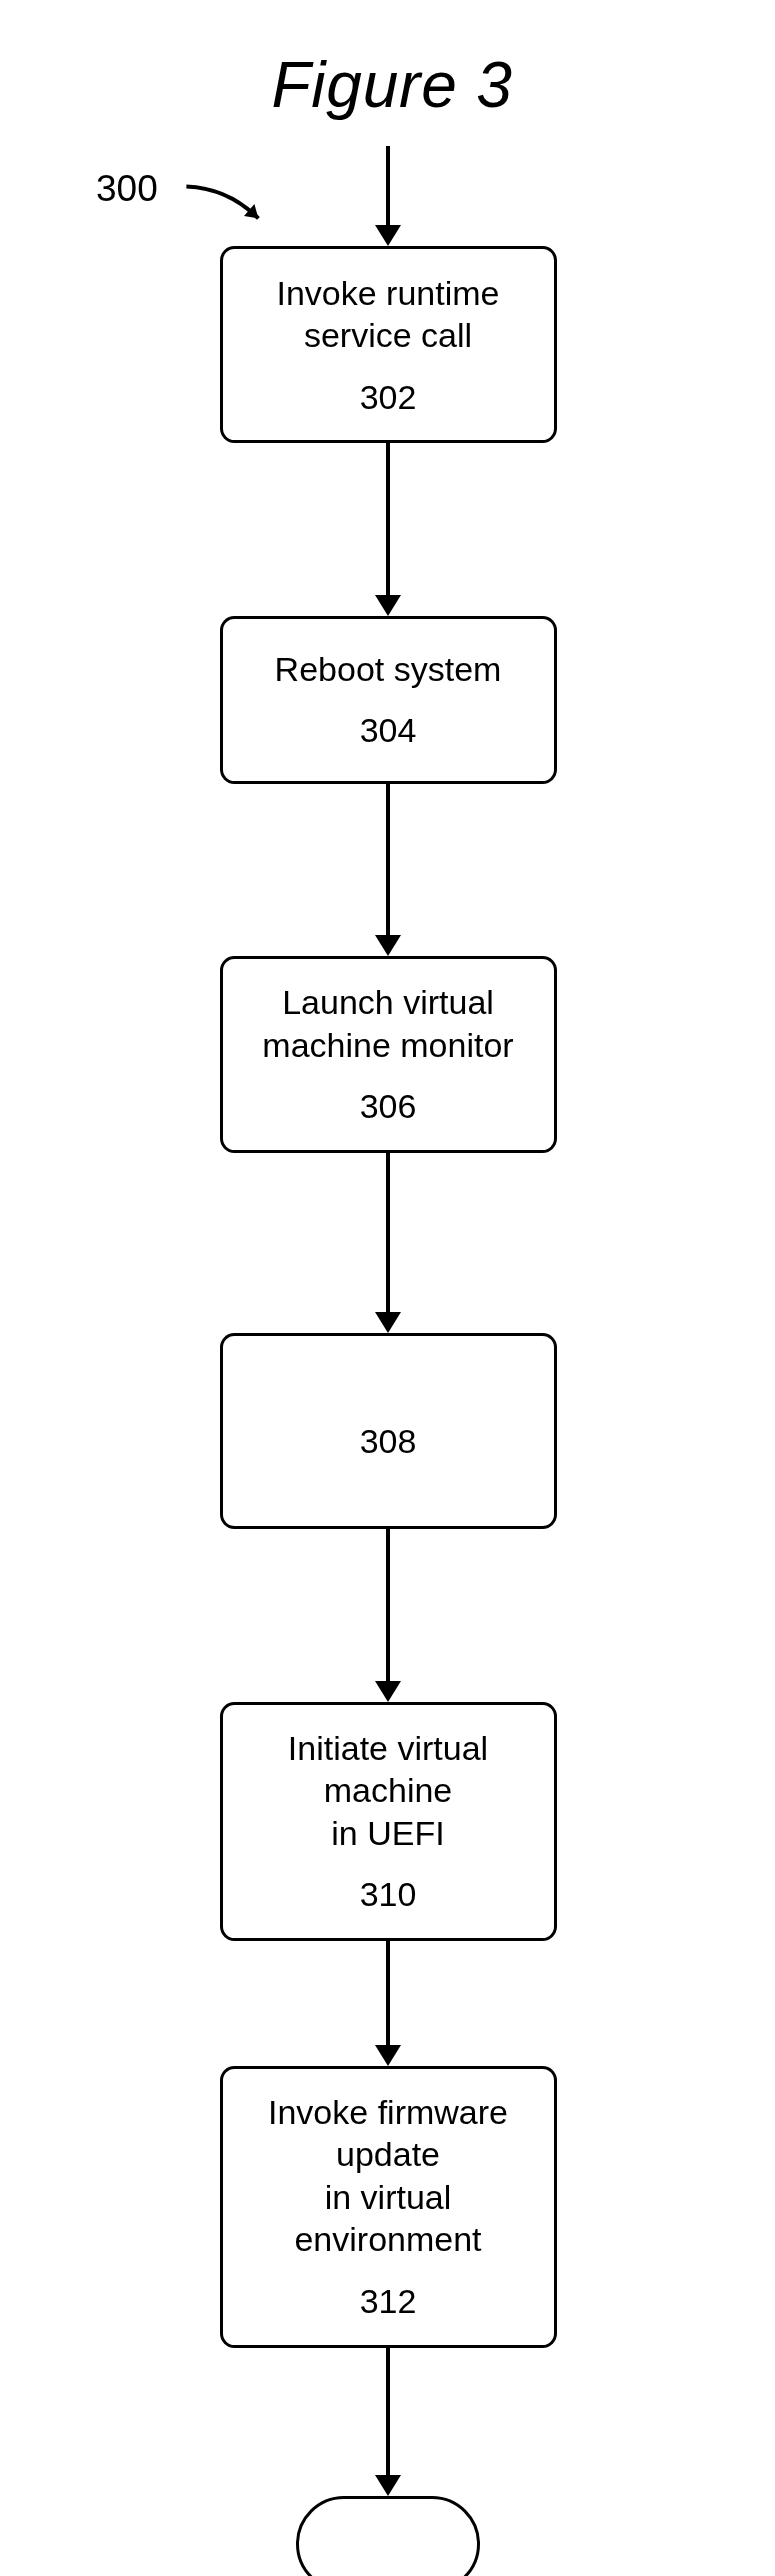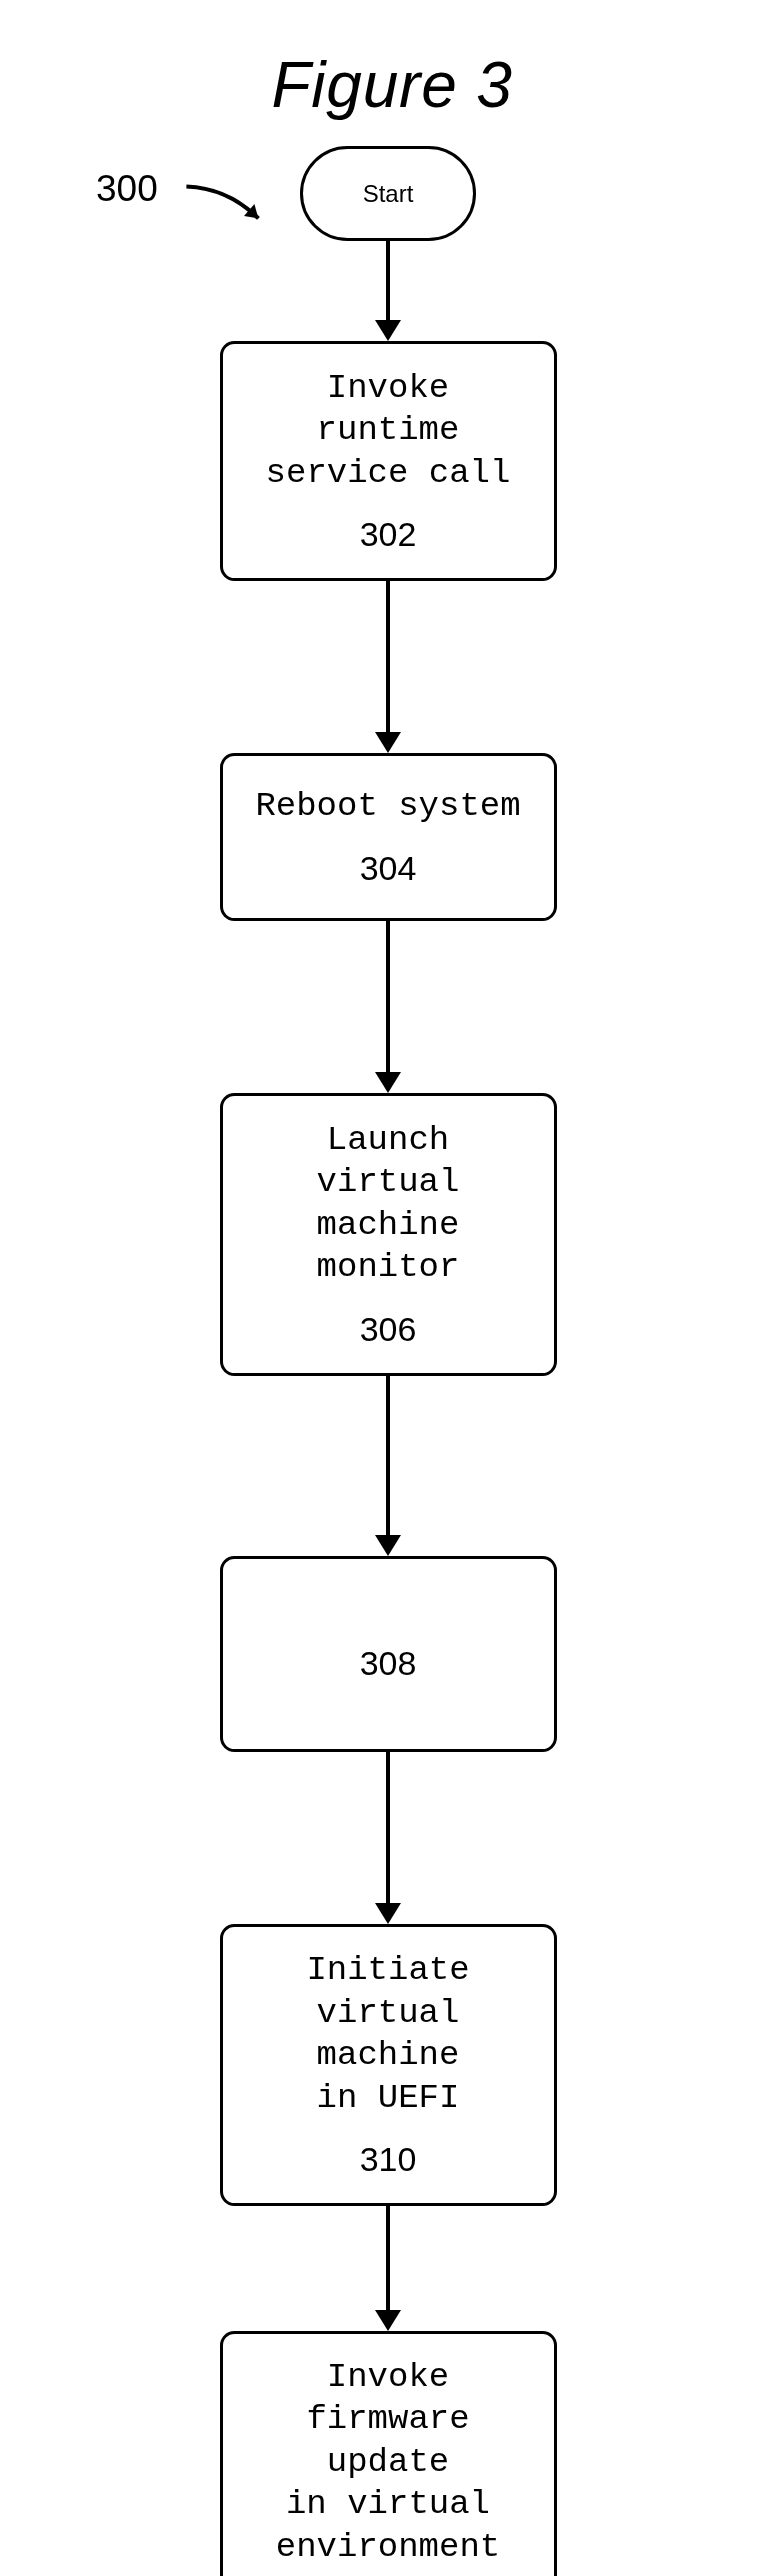--- a/index.html
+++ b/index.html
@@ -72,21 +72,20 @@
     align-items: center;
     justify-content: center;
     text-align: center;
     font-size: 34px;
     line-height: 1.25;
     padding: 22.4px 24px;
     box-sizing: border-box;
   }
   .process .step-text {
     white-space: pre-line;
-    font-family: Liberation Mono, monospace;
   }
   .process .step-id {
     margin-top: 19px;
   }
   .connector {
     display: flex;
     flex-direction: column;
     align-items: center;
   }
   .connector .shaft {
@@ -111,23 +110,20 @@
 
   <div class="ref-label">300</div>
 
   <svg class="ref-arrow" viewBox="0 0 120 70">
     <path d="M 8 8 Q 60 10 98 48" stroke="#000" stroke-width="5" fill="none"></path>
     <polygon points="98,48 80,45 93,30" fill="#000"></polygon>
   </svg>
 
   <div class="column">
 
-    <div class="terminator start">
-      <span>Start</span>
-    </div>
 
     <div class="connector">
       <div class="shaft" style="height:80px"></div>
       <div class="head"></div>
     </div>
 
     <div class="process" style="min-height:184px">
       <div class="step-text">Invoke runtime
 service call</div>
       <div class="step-id">302</div>

